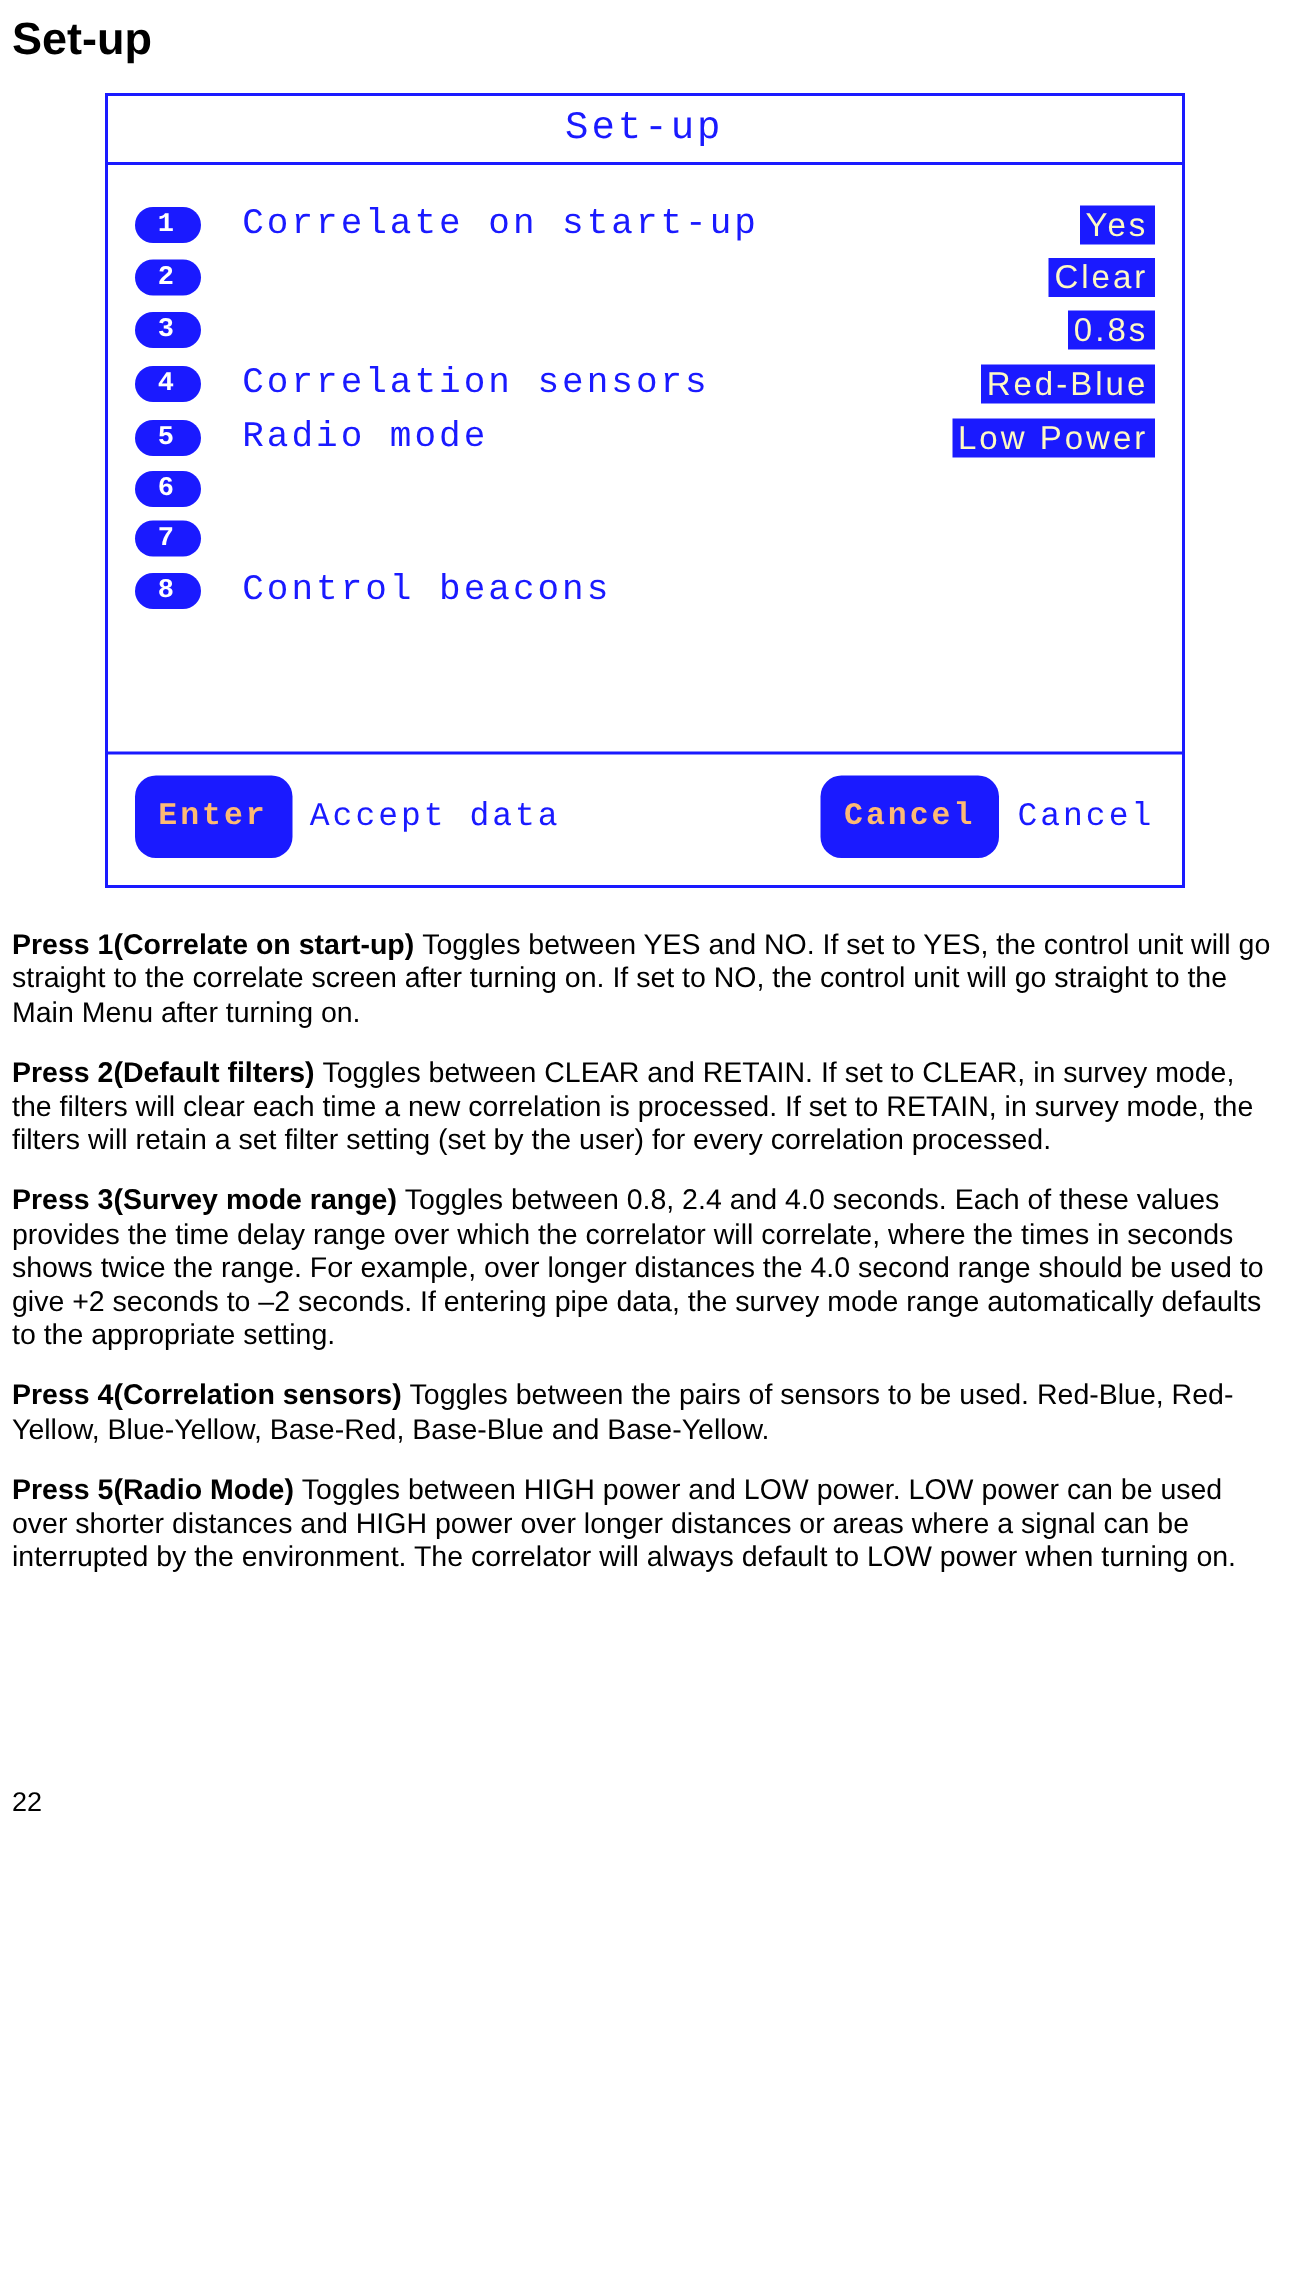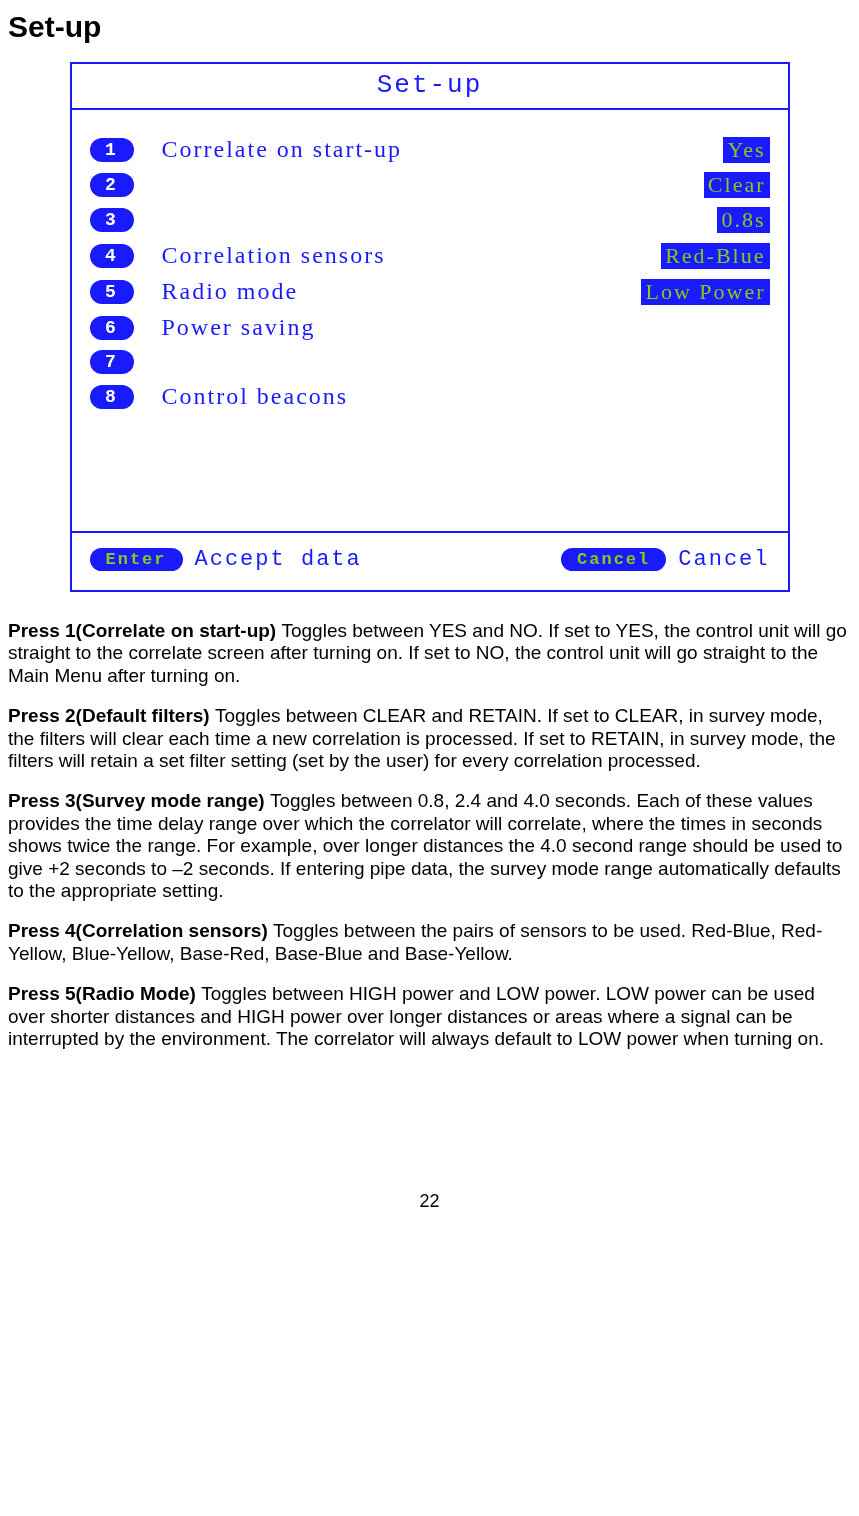--- a/index.html
+++ b/index.html
@@ -67,64 +67,62 @@
       width: 44px;
       height: 24px;
       display: inline-flex;
       align-items: center;
       justify-content: center;
       margin-right: 28px;
     }
     .menu-label {
       flex: 0 0 auto;
       white-space: pre;
-      font-family: Liberation Serif, serif;
     }
     .menu-value {
       background: #1a1aff;
-      color: #84cc16;
-      font-family: Liberation Serif, serif;
+      color: #fef9c3;
+      font-family: Liberation Sans, sans-serif;
       font-size: 22px;
       letter-spacing: 2px;
       padding: 0 4px;
       margin-left: auto;
     }
     .bottom-bar {
       border-top: 2px solid #1a1aff;
       padding: 14px 18px 18px 18px;
       display: flex;
       align-items: center;
       font-family: "Courier New", monospace;
       font-size: 22px;
       color: #1a1aff;
       letter-spacing: 2px;
     }
     .btn-badge {
       background: #1a1aff;
-      color: #84cc16;
-      font-family: "Courier New", monospace;
-      font-size: 17px;
+      color: #fdba74;
+      font-family: "Courier New", monospace;
+      font-size: 21px;
       font-weight: bold;
       border-radius: 14px;
-      padding: 2px 16px;
+      padding: 16px 16px;
       margin-right: 12px;
       display: inline-flex;
       align-items: center;
       justify-content: center;
     }
     .bottom-group { display: flex; align-items: center; }
     .bottom-spacer { flex: 1; }
     .body-text {
       font-size: 19px;
       line-height: 1.18;
       margin-bottom: 18px;
     }
     .body-text b { font-weight: bold; }
     .page-number {
-      text-align: center;
       font-size: 18px;
       margin-top: 140px;
     }
   </style>
 </head>
 <body>
 
 <h1 class="page-title">Set-up</h1>
 
 <div class="screenshot-wrap">
@@ -158,21 +156,20 @@
       </div>
 
       <div class="menu-item">
         <span class="num-badge">5</span>
         <span class="menu-label">Radio mode</span>
         <span class="menu-value">Low Power</span>
       </div>
 
       <div class="menu-item">
         <span class="num-badge">6</span>
-        <span class="menu-label">Power saving</span>
       </div>
 
       <div class="menu-item">
         <span class="num-badge">7</span>
       </div>
 
       <div class="menu-item">
         <span class="num-badge">8</span>
         <span class="menu-label">Control beacons</span>
       </div>

